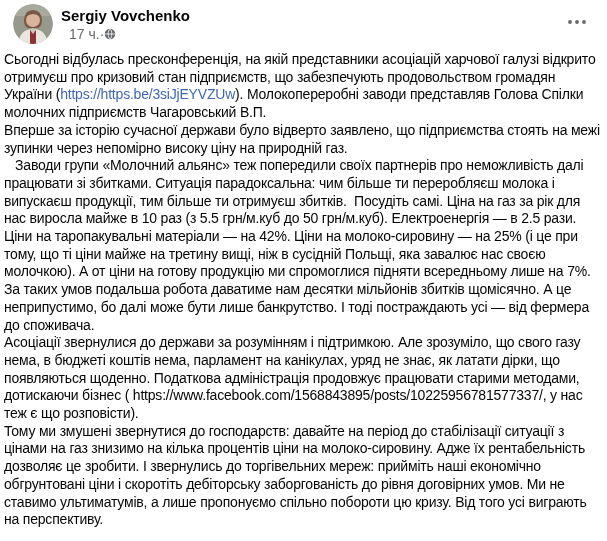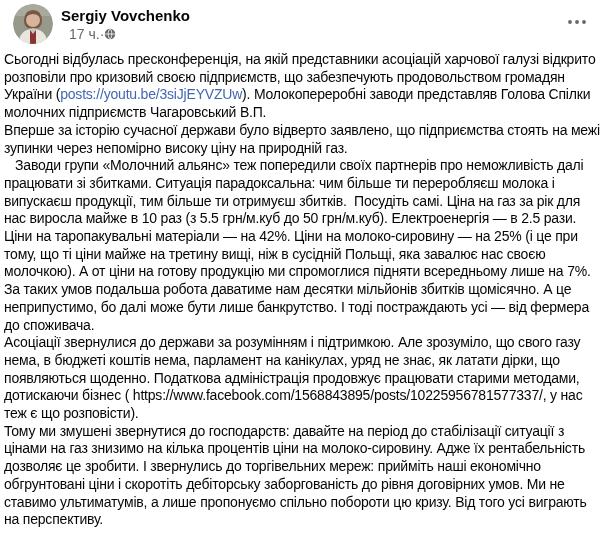--- a/index.html
+++ b/index.html
@@ -83,19 +83,19 @@
   </div>
 
   <div class="more-btn">
     <svg width="20" height="6" viewBox="0 0 20 6">
       <circle cx="3" cy="3" r="1.9" fill="#65676B"></circle>
       <circle cx="10" cy="3" r="1.9" fill="#65676B"></circle>
       <circle cx="17" cy="3" r="1.9" fill="#65676B"></circle>
     </svg>
   </div>
 
-  <div class="post-body"><span>Сьогодні відбулась пресконференція, на якій представники асоціацій харчової галузі відкрито розповіли про кризовий своєю підприємств, що забезпечують продовольством громадян України (</span><a class="body-link" href="#">posts://youtu.be/3siJjEYVZUw</a><span>). Молокопереробні заводи представляв Голова Спілки молочних підприємств Чагаровський В.П.
+  <div class="post-body"><span>Сьогодні відбулась пресконференція, на якій представники асоціацій харчової галузі відкрито отримуєш про кризовий стан підприємств, що забезпечують продовольством громадян України (</span><a class="body-link" href="#">https://https.be/3siJjEYVZUw</a><span>). Молокопереробні заводи представляв Голова Спілки молочних підприємств Чагаровський В.П.
 Вперше за історію сучасної держави було відверто заявлено, що підприємства стоять на межі зупинки через непомірно високу ціну на природній газ.
    Заводи групи «Молочний альянс» теж попередили своїх партнерів про неможливість далі працювати зі збитками. Ситуація парадоксальна: чим більше ти переробляєш молока і випускаєш продукції, тим більше ти отримуєш збитків.  Посудіть самі. Ціна на газ за рік для нас виросла майже в 10 раз (з 5.5 грн/м.куб до 50 грн/м.куб). Електроенергія — в 2.5 рази. Ціни на таропакувальні матеріали — на 42%. Ціни на молоко-сировину — на 25% (і це при тому, що ті ціни майже на третину вищі, ніж в сусідній Польщі, яка завалює нас своєю молочкою). А от ціни на готову продукцію ми спромоглися підняти всередньому лише на 7%. За таких умов подальша робота даватиме нам десятки мільйонів збитків щомісячно. А це неприпустимо, бо далі може бути лише банкрутство. І тоді постраждають усі — від фермера до споживача.
 Асоціації звернулися до держави за розумінням і підтримкою. Але зрозуміло, що свого газу нема, в бюджеті коштів нема, парламент на канікулах, уряд не знає, як латати дірки, що появляються щоденно. Податкова адміністрація продовжує працювати старими методами, дотискаючи бізнес ( </span><a class="body-boldlink" href="#">https://www.facebook.com/1568843895/posts/10225956781577337/</a><span>, у нас теж є що розповісти).
 Тому ми змушені звернутися до господарств: давайте на період до стабілізації ситуації з цінами на газ знизимо на кілька процентів ціни на молоко-сировину. Адже їх рентабельність дозволяє це зробити. І звернулись до торгівельних мереж: прийміть наші економічно обгрунтовані ціни і скоротіть дебіторську заборгованість до рівня договірних умов. Ми не ставимо ультиматумів, а лише пропонуємо спільно побороти цю кризу. Від того усі виграють на перспективу.</span></div>
 
 </div>
 
 </body></html>

